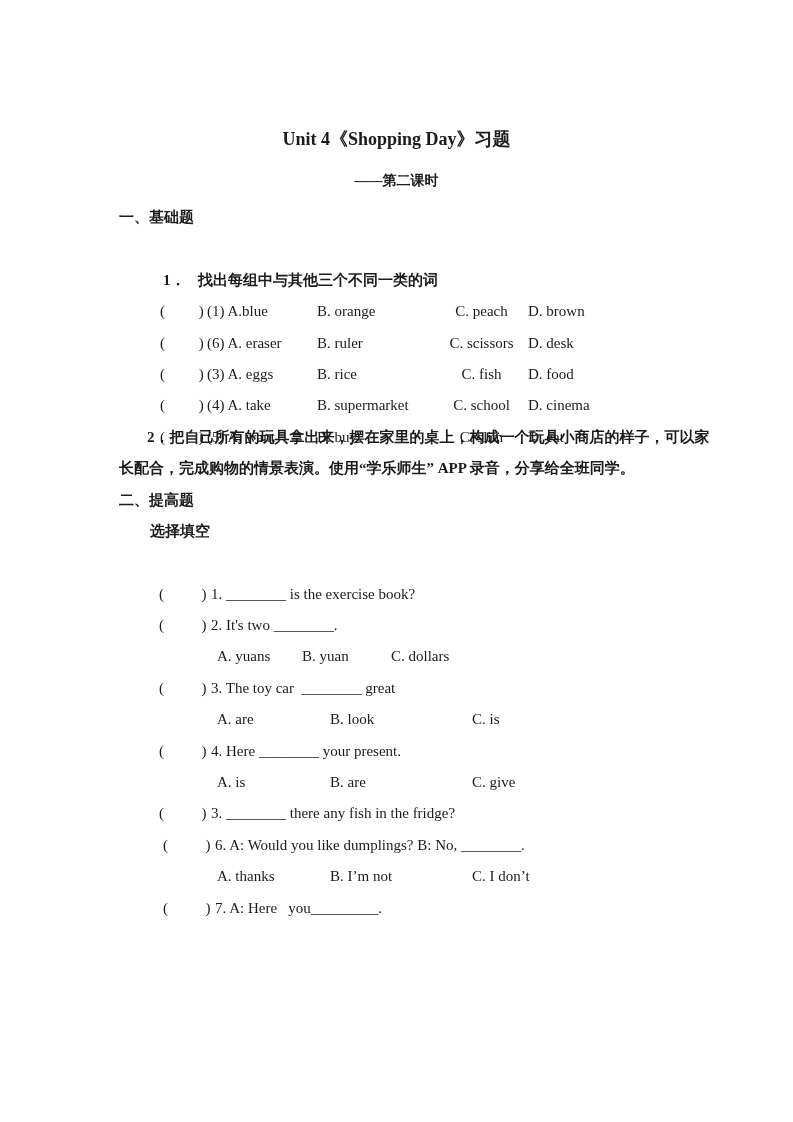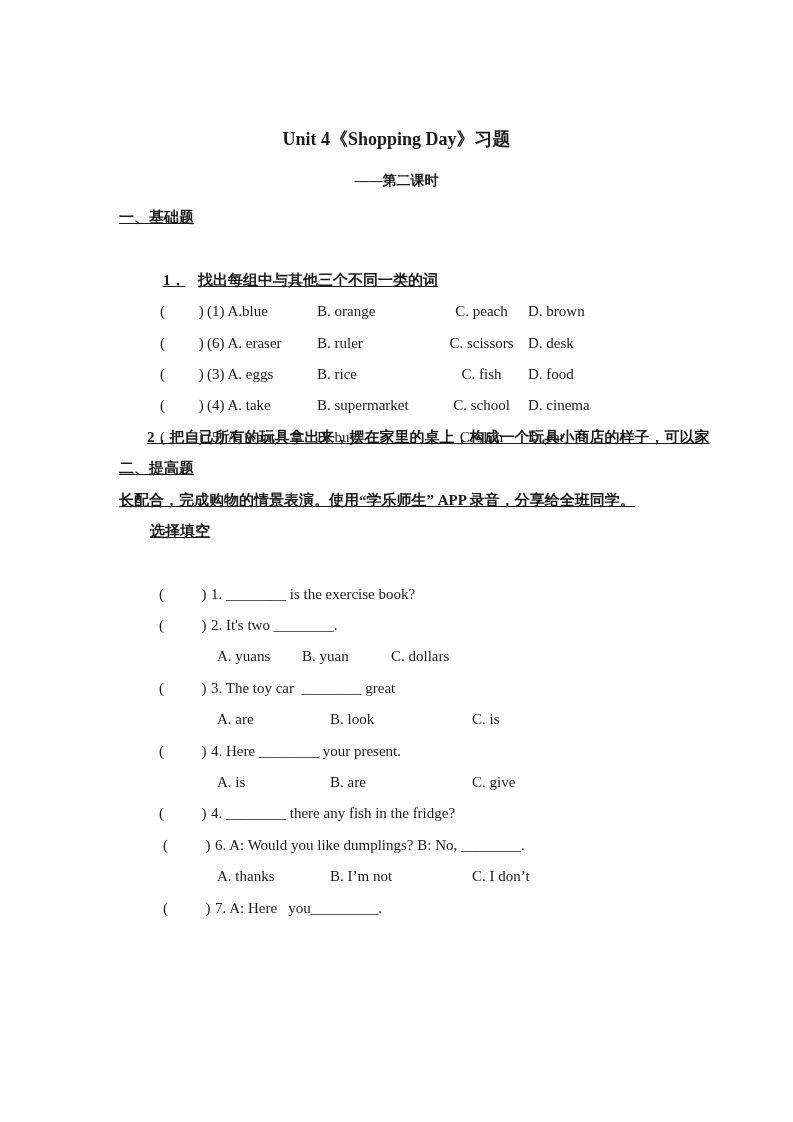--- a/index.html
+++ b/index.html
@@ -28,21 +28,21 @@
     font-weight:700;
     line-height:42px;
     white-space:pre;
   }
   .line{
     line-height:31.4px;
     height:31.4px;
     font-size:15px;
     white-space:pre;
   }
-  .zh-bold{font-weight:700;text-decoration:underline;}
+  .zh-bold{font-weight:700;}
   .ind-prompt{margin-left:29px;}
   .ind-para1{margin-left:28px;}
   .ind-sub{margin-left:31px;}
   .ind-row{margin-left:26px;}
   .ind-q{margin-left:25px;}
   .ind-q.more{margin-left:29px;}
   .ind-opts{margin-left:83px;}
   .cell{display:inline-block;vertical-align:top;}
   .t1-label{display:inline-block;width:35px;}
   .wrow .paren{width:47px;}
@@ -81,23 +81,23 @@
     <span class="cell paren">(&nbsp;&nbsp;&nbsp;&nbsp;&nbsp;&nbsp;&nbsp;&nbsp;&nbsp;)</span><span class="cell wa">(3) A. eggs</span><span class="cell wb">B. rice</span><span class="cell wc">C. fish</span><span class="cell">D. food</span>
   </div>
   <div class="line ind-row wrow">
     <span class="cell paren">(&nbsp;&nbsp;&nbsp;&nbsp;&nbsp;&nbsp;&nbsp;&nbsp;&nbsp;)</span><span class="cell wa">(4) A. take</span><span class="cell wb">B. supermarket</span><span class="cell wc">C. school</span><span class="cell">D. cinema</span>
   </div>
   <div class="line ind-row wrow">
     <span class="cell paren">(&nbsp;&nbsp;&nbsp;&nbsp;&nbsp;&nbsp;&nbsp;&nbsp;&nbsp;)</span><span class="cell wa">(5) A. want</span><span class="cell wb">B. buy</span><span class="cell wc">C. slim</span><span class="cell">D. eat</span>
   </div>
 
   <div class="line zh-bold ind-para1">2．把自己所有的玩具拿出来，摆在家里的桌上，构成一个玩具小商店的样子，可以家</div>
+  <div class="line zh-bold">长配合，完成购物的情景表演。使用“学乐师生” APP 录音，分享给全班同学。</div>
+
   <div class="line zh-bold">二、提高题</div>
-
-  <div class="line zh-bold">长配合，完成购物的情景表演。使用“学乐师生” APP 录音，分享给全班同学。</div>
   <div class="line zh-bold ind-sub">选择填空</div>
 
   <div class="line ind-q qline">
     <span class="qparen">(&nbsp;&nbsp;&nbsp;&nbsp;&nbsp;&nbsp;&nbsp;&nbsp;&nbsp;&nbsp;)</span><span>1. ________ is the exercise book?</span>
   </div>
 
   <div class="line ind-q qline">
     <span class="qparen">(&nbsp;&nbsp;&nbsp;&nbsp;&nbsp;&nbsp;&nbsp;&nbsp;&nbsp;&nbsp;)</span><span>2. It's two ________.</span>
   </div>
   <div class="line ind-opts opts narrow-q2">
@@ -112,21 +112,21 @@
   </div>
 
   <div class="line ind-q qline">
     <span class="qparen">(&nbsp;&nbsp;&nbsp;&nbsp;&nbsp;&nbsp;&nbsp;&nbsp;&nbsp;&nbsp;)</span><span>4. Here ________ your present.</span>
   </div>
   <div class="line ind-opts opts">
     <span class="o1">A. is</span><span class="o2">B. are</span><span>C. give</span>
   </div>
 
   <div class="line ind-q qline">
-    <span class="qparen">(&nbsp;&nbsp;&nbsp;&nbsp;&nbsp;&nbsp;&nbsp;&nbsp;&nbsp;&nbsp;)</span><span>4. ________ there any fish in the fridge?</span>
+    <span class="qparen">(&nbsp;&nbsp;&nbsp;&nbsp;&nbsp;&nbsp;&nbsp;&nbsp;&nbsp;&nbsp;)</span><span>3. ________ there any fish in the fridge?</span>
   </div>
 
   <div class="line ind-q more qline">
     <span class="qparen">(&nbsp;&nbsp;&nbsp;&nbsp;&nbsp;&nbsp;&nbsp;&nbsp;&nbsp;&nbsp;)</span><span>6. A: Would you like dumplings? B: No, ________.</span>
   </div>
   <div class="line ind-opts opts">
     <span class="o1">A. thanks</span><span class="o2">B. I’m not</span><span>C. I don’t</span>
   </div>
 
   <div class="line ind-q more qline">

